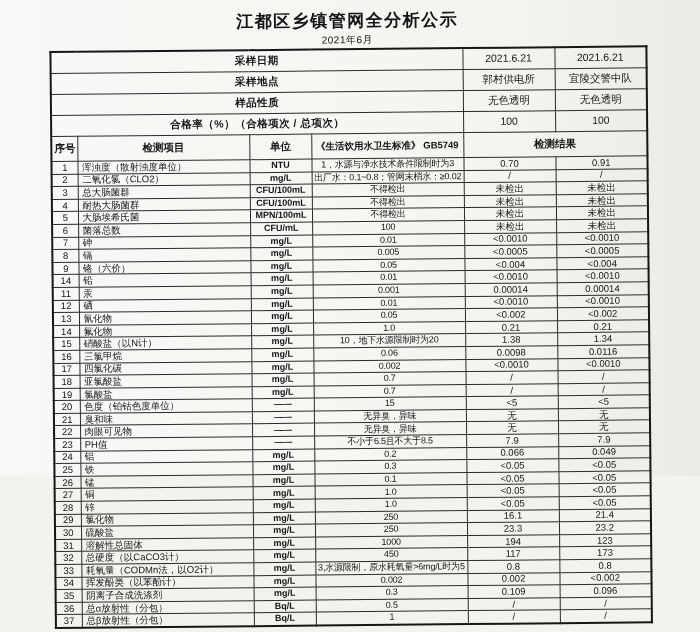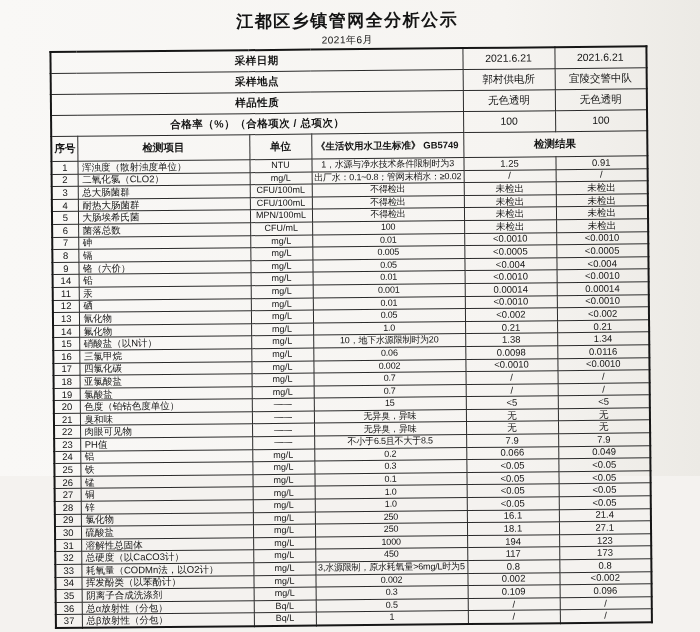--- a/index.html
+++ b/index.html
@@ -41,21 +41,21 @@
     line-height:1.05;
     font-weight:normal;
   }
   tr.meta-row td{height:20px;font-size:10.5px;}
   tr.meta-row td.meta-label{font-weight:bold;letter-spacing:0.5px;}
   tr.head-row th{height:24px;font-size:10.5px;font-weight:bold;}
   tr.head-row th.h-standard{font-size:9.5px;}
   tr.data-row td{height:11.6px;font-size:9.5px;}
   tr.data-row td.c-item{text-align:left;padding-left:4px;}
   tr.data-row td.c-standard{font-size:9px;letter-spacing:-0.2px;}
-  tr.data-row td.c-unit{font-size:9px;}
+  tr.data-row td.c-unit{font-size:9px;font-weight:bold;}
 </style>
 </head>
 <body>
 
 <div class="paper">
   <div class="doc">
     <div class="title">江都区乡镇管网全分析公示</div>
     <div class="subtitle">2021年6月</div>
     <table class="tbl">
       <colgroup>
@@ -92,21 +92,21 @@
             <th class="h-item">检测项目</th>
             <th class="h-unit">单位</th>
             <th class="h-standard">《生活饮用水卫生标准》 GB5749</th>
             <th class="h-result" colspan="2">检测结果</th>
           </tr>
           <tr class="data-row">
             <td class="c-no">1</td>
             <td class="c-item">浑浊度（散射浊度单位）</td>
             <td class="c-unit">NTU</td>
             <td class="c-standard">1，水源与净水技术条件限制时为3</td>
-            <td class="c-result">1.25</td>
+            <td class="c-result">0.70</td>
             <td class="c-result">0.91</td>
           </tr>
           <tr class="data-row">
             <td class="c-no">2</td>
             <td class="c-item">二氧化氯（CLO2）</td>
             <td class="c-unit">mg/L</td>
             <td class="c-standard">出厂水：0.1~0.8；管网末梢水：≥0.02</td>
             <td class="c-result">/</td>
             <td class="c-result">/</td>
           </tr>
@@ -324,22 +324,22 @@
             <td class="c-unit">mg/L</td>
             <td class="c-standard">250</td>
             <td class="c-result">16.1</td>
             <td class="c-result">21.4</td>
           </tr>
           <tr class="data-row">
             <td class="c-no">30</td>
             <td class="c-item">硫酸盐</td>
             <td class="c-unit">mg/L</td>
             <td class="c-standard">250</td>
-            <td class="c-result">18.1</td>
-            <td class="c-result">27.1</td>
+            <td class="c-result">23.3</td>
+            <td class="c-result">23.2</td>
           </tr>
           <tr class="data-row">
             <td class="c-no">31</td>
             <td class="c-item">溶解性总固体</td>
             <td class="c-unit">mg/L</td>
             <td class="c-standard">1000</td>
             <td class="c-result">194</td>
             <td class="c-result">123</td>
           </tr>
           <tr class="data-row">

